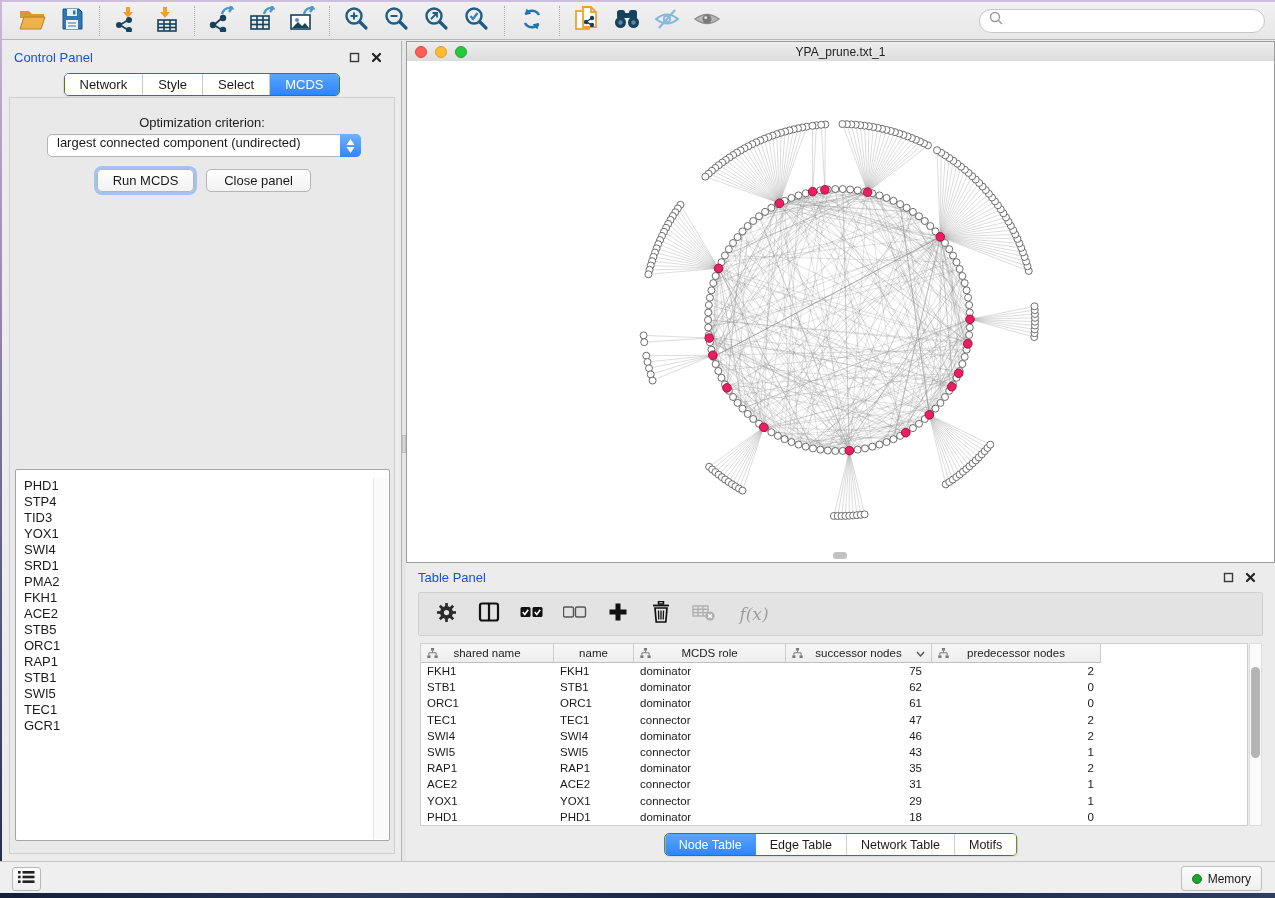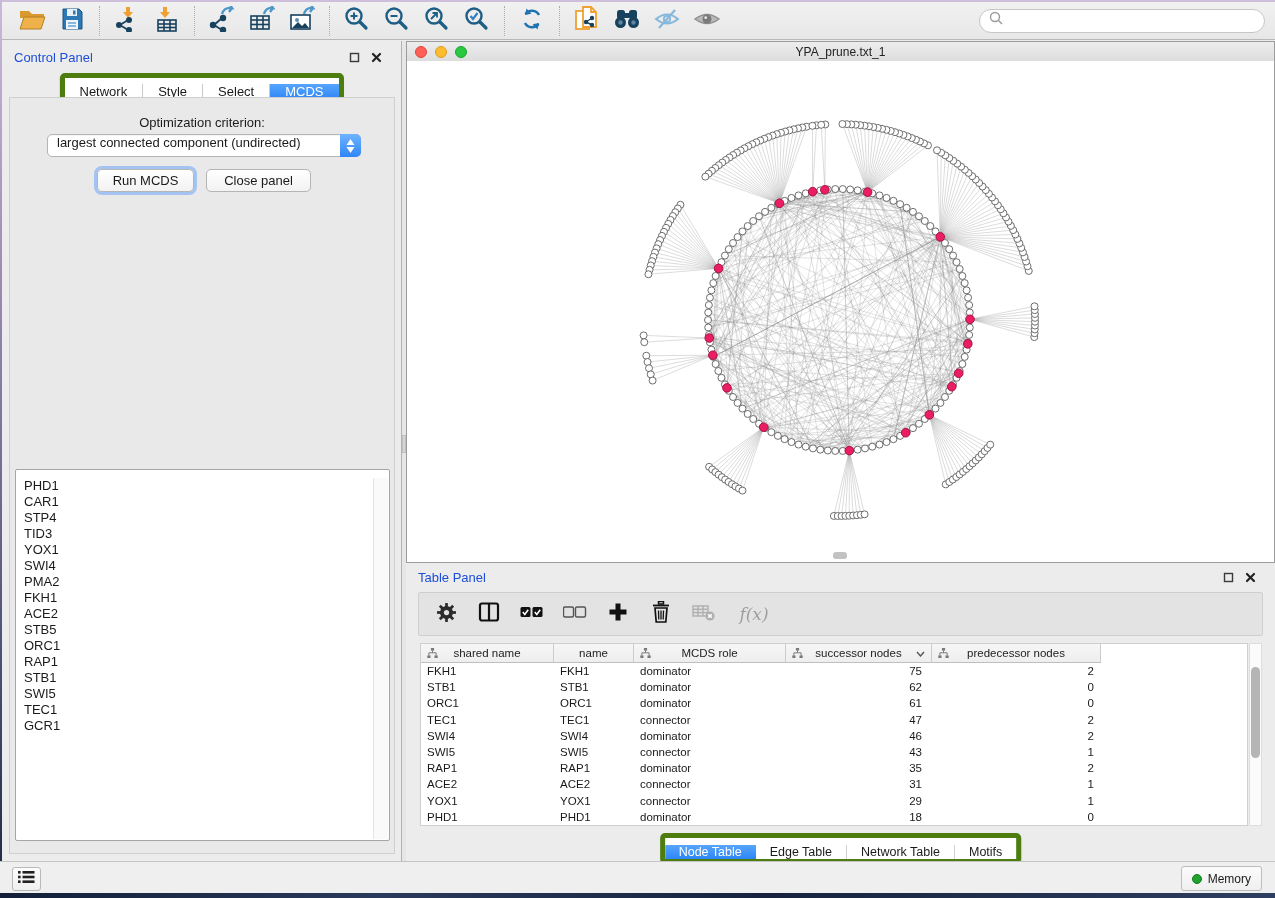--- a/index.html
+++ b/index.html
@@ -21,22 +21,22 @@
               display:flex;align-items:center;padding:0 9px;box-sizing:border-box;}
   #search-box input{border:none;outline:none;flex:1;font-size:12px;font-family:"Liberation Sans",sans-serif;background:transparent;}
 
   
   #control-panel{left:2px;top:41px;width:400px;height:820px;background:#ECECEC;border-right:1px solid #B2B2B2;box-sizing:border-box;}
   .panel-title{font-size:13px;color:#1d4ed8;}
   .wctl{width:13px;height:13px;display:flex;align-items:center;justify-content:center;}
   #cp-title{left:12px;top:9px;}
   #cp-float{right:40px;top:10px;} #cp-close{right:18px;top:10px;}
 
-  .tabstrip{display:flex;border:5px solid #4d7c0f;border-radius:5px;background:#fff;overflow:hidden;height:21px;
-            box-shadow:0 1px 1px rgba(0,0,0,.08);align-items:flex-end;}
+  .tabstrip{display:flex;border:1px solid #4d7c0f;border-radius:5px;background:#fff;overflow:hidden;height:21px;
+            box-shadow:0 1px 1px rgba(0,0,0,.08);}
   .tab{padding:0 15px;font-size:13px;display:flex;align-items:center;color:#1a1a1a;border-right:1px solid #C9C9C9;background:#fff;}
   .tab:last-child{border-right:none;}
   .tab.active{background:linear-gradient(#57A5FC,#2E86F7);color:#fff;border-right:none;}
   #cp-tabs{left:50%;transform:translateX(-50%);top:32px;}
 
   #cp-content{left:7px;top:56px;width:386px;height:757px;background:#E9E9E9;border:1px solid #CFCFCF;box-sizing:border-box;}
   #opt-label{width:100%;text-align:center;top:17px;font-size:13px;}
   #opt-select{left:37px;top:36px;width:314px;height:23px;background:#fff;border:1px solid #B4B4B4;border-radius:5px;
               display:flex;box-sizing:border-box;box-shadow:inset 0 1px 0 rgba(0,0,0,.03);}
   #opt-select .sel-text{flex:1;font-size:13px;padding-left:9px;white-space:nowrap;overflow:hidden;}
@@ -305,25 +305,25 @@
           </svg>
       </span>
     </div>
     <div class="abs btn" id="run-btn">Run MCDS</div>
     <div class="abs btn" id="closep-btn">Close panel</div>
 
     <div class="abs" id="mcds-fieldset">
       <div id="mcds-legend">MCDS result (17 nodes)</div>
       <div id="mcds-list">
           <div class="li">PHD1</div>
-          <div class="li">CAR1</div>
           <div class="li">STP4</div>
           <div class="li">TID3</div>
           <div class="li">YOX1</div>
           <div class="li">SWI4</div>
+          <div class="li">SRD1</div>
           <div class="li">PMA2</div>
           <div class="li">FKH1</div>
           <div class="li">ACE2</div>
           <div class="li">STB5</div>
           <div class="li">ORC1</div>
           <div class="li">RAP1</div>
           <div class="li">STB1</div>
           <div class="li">SWI5</div>
           <div class="li">TEC1</div>
           <div class="li">GCR1</div>

